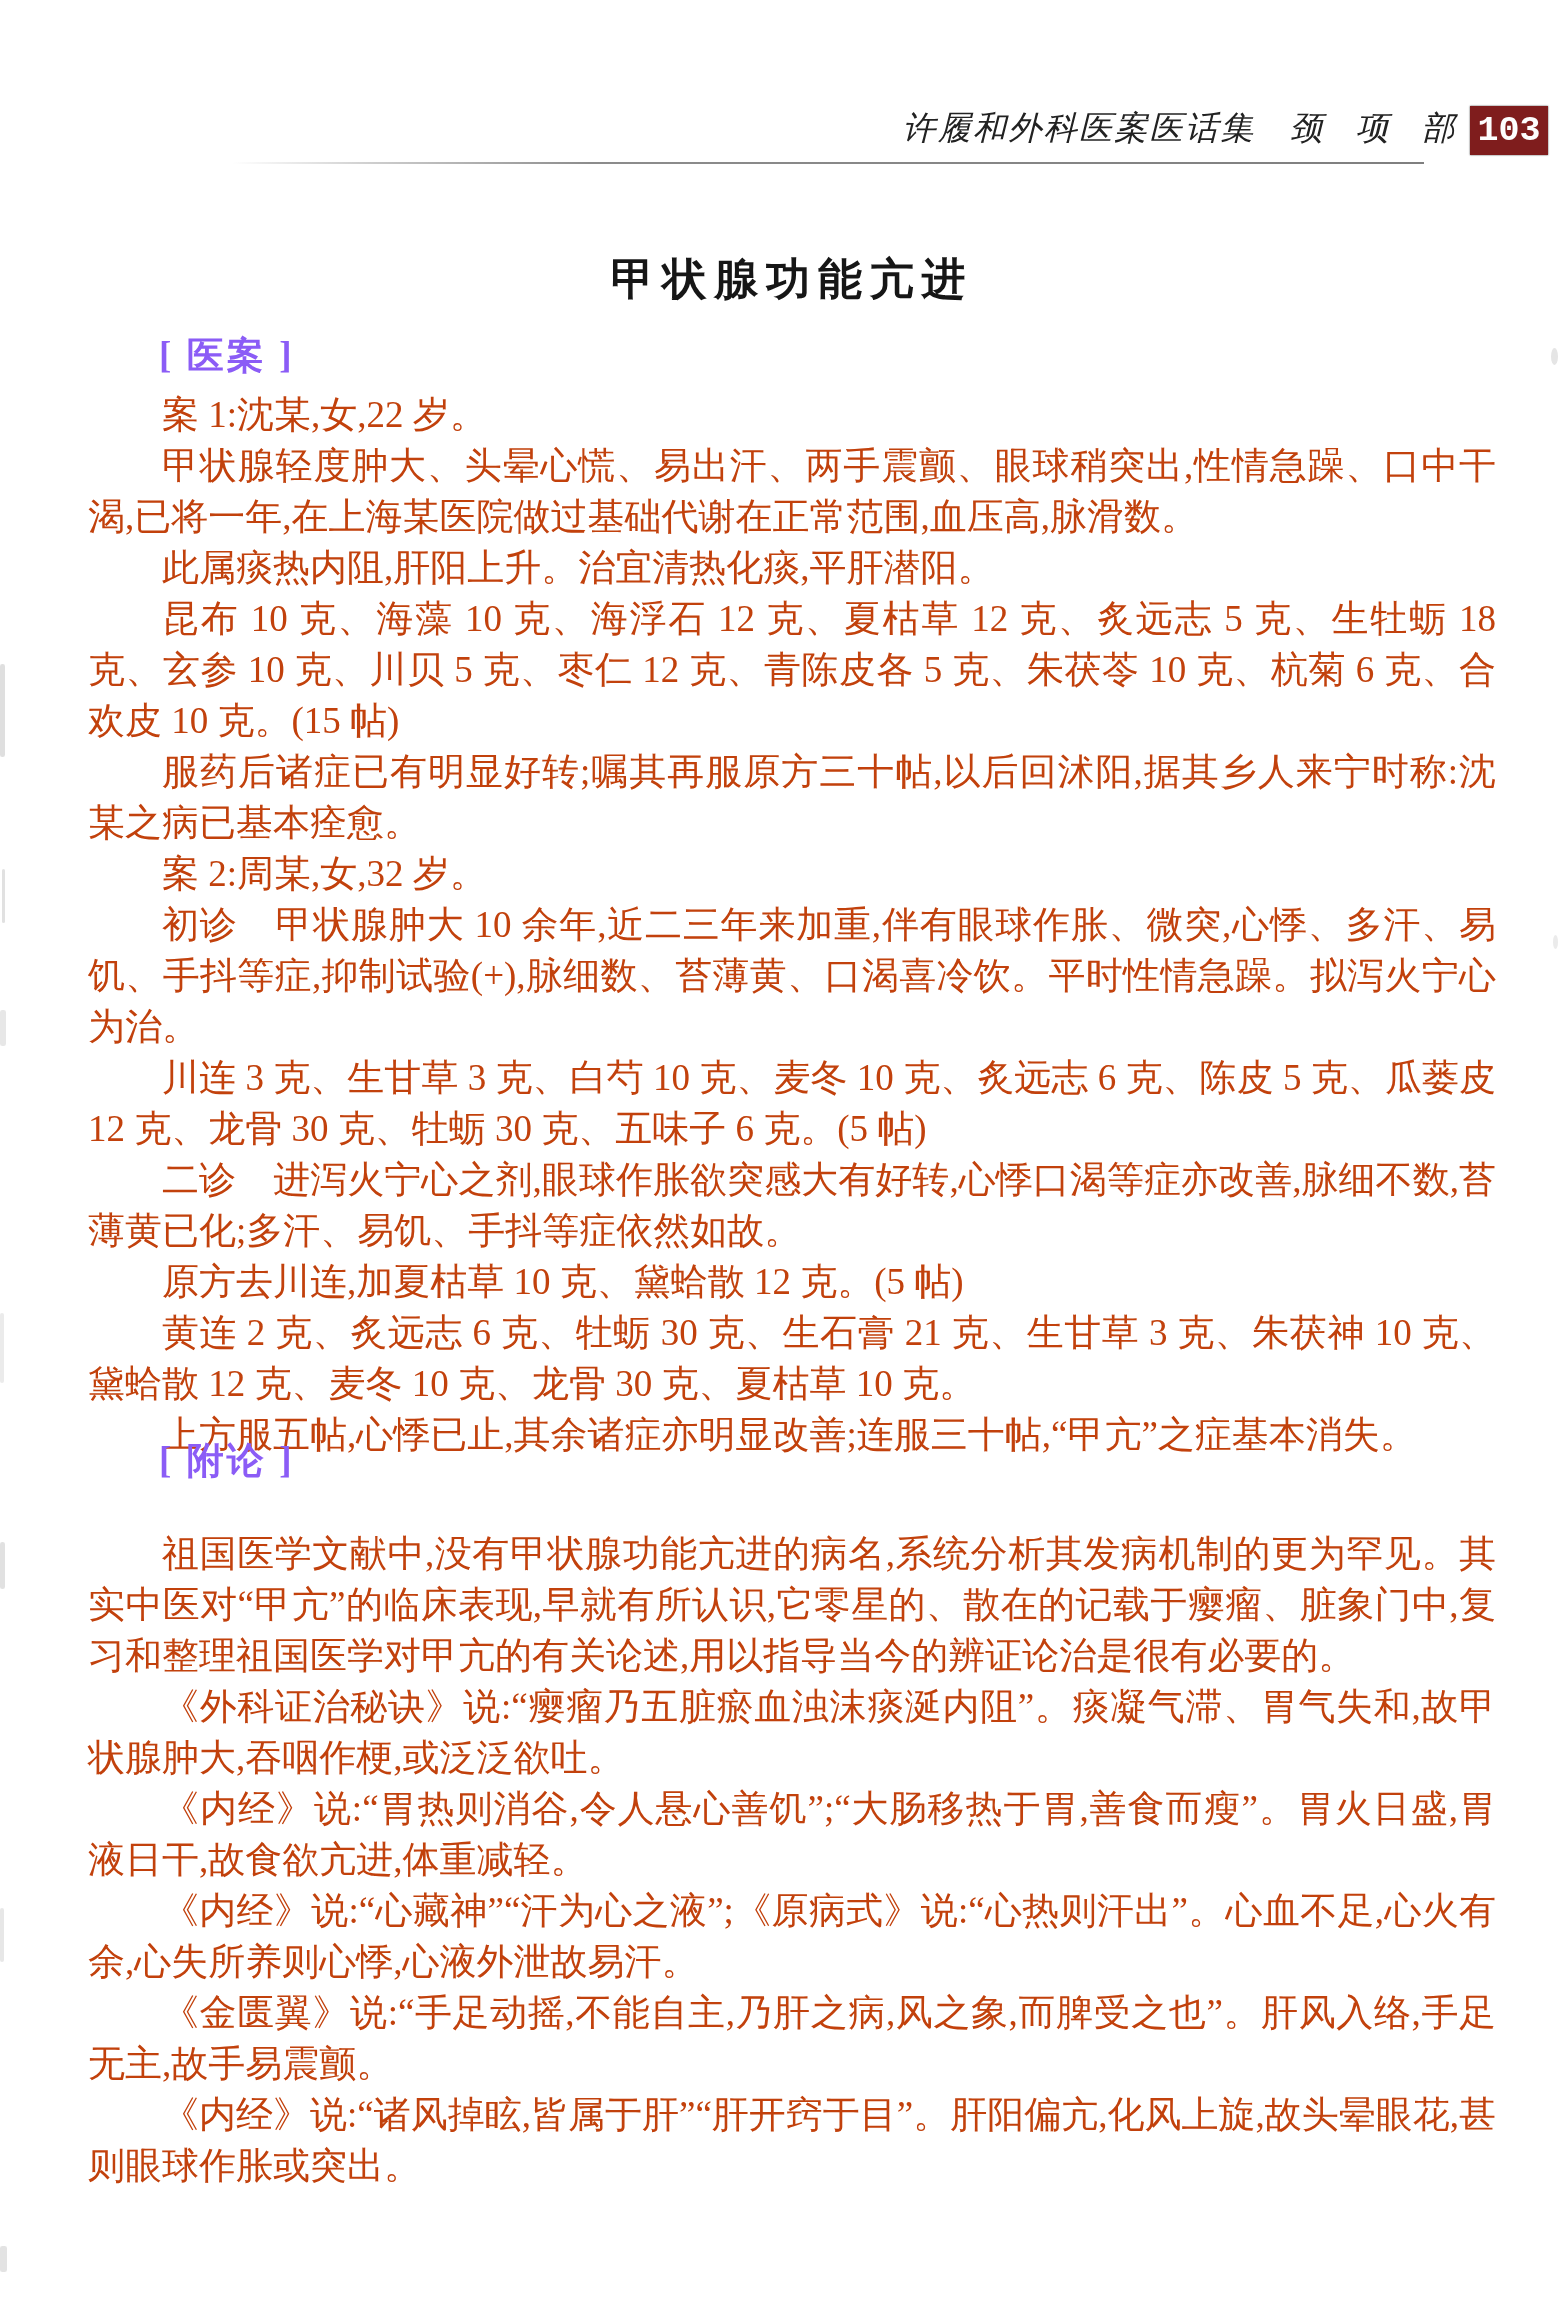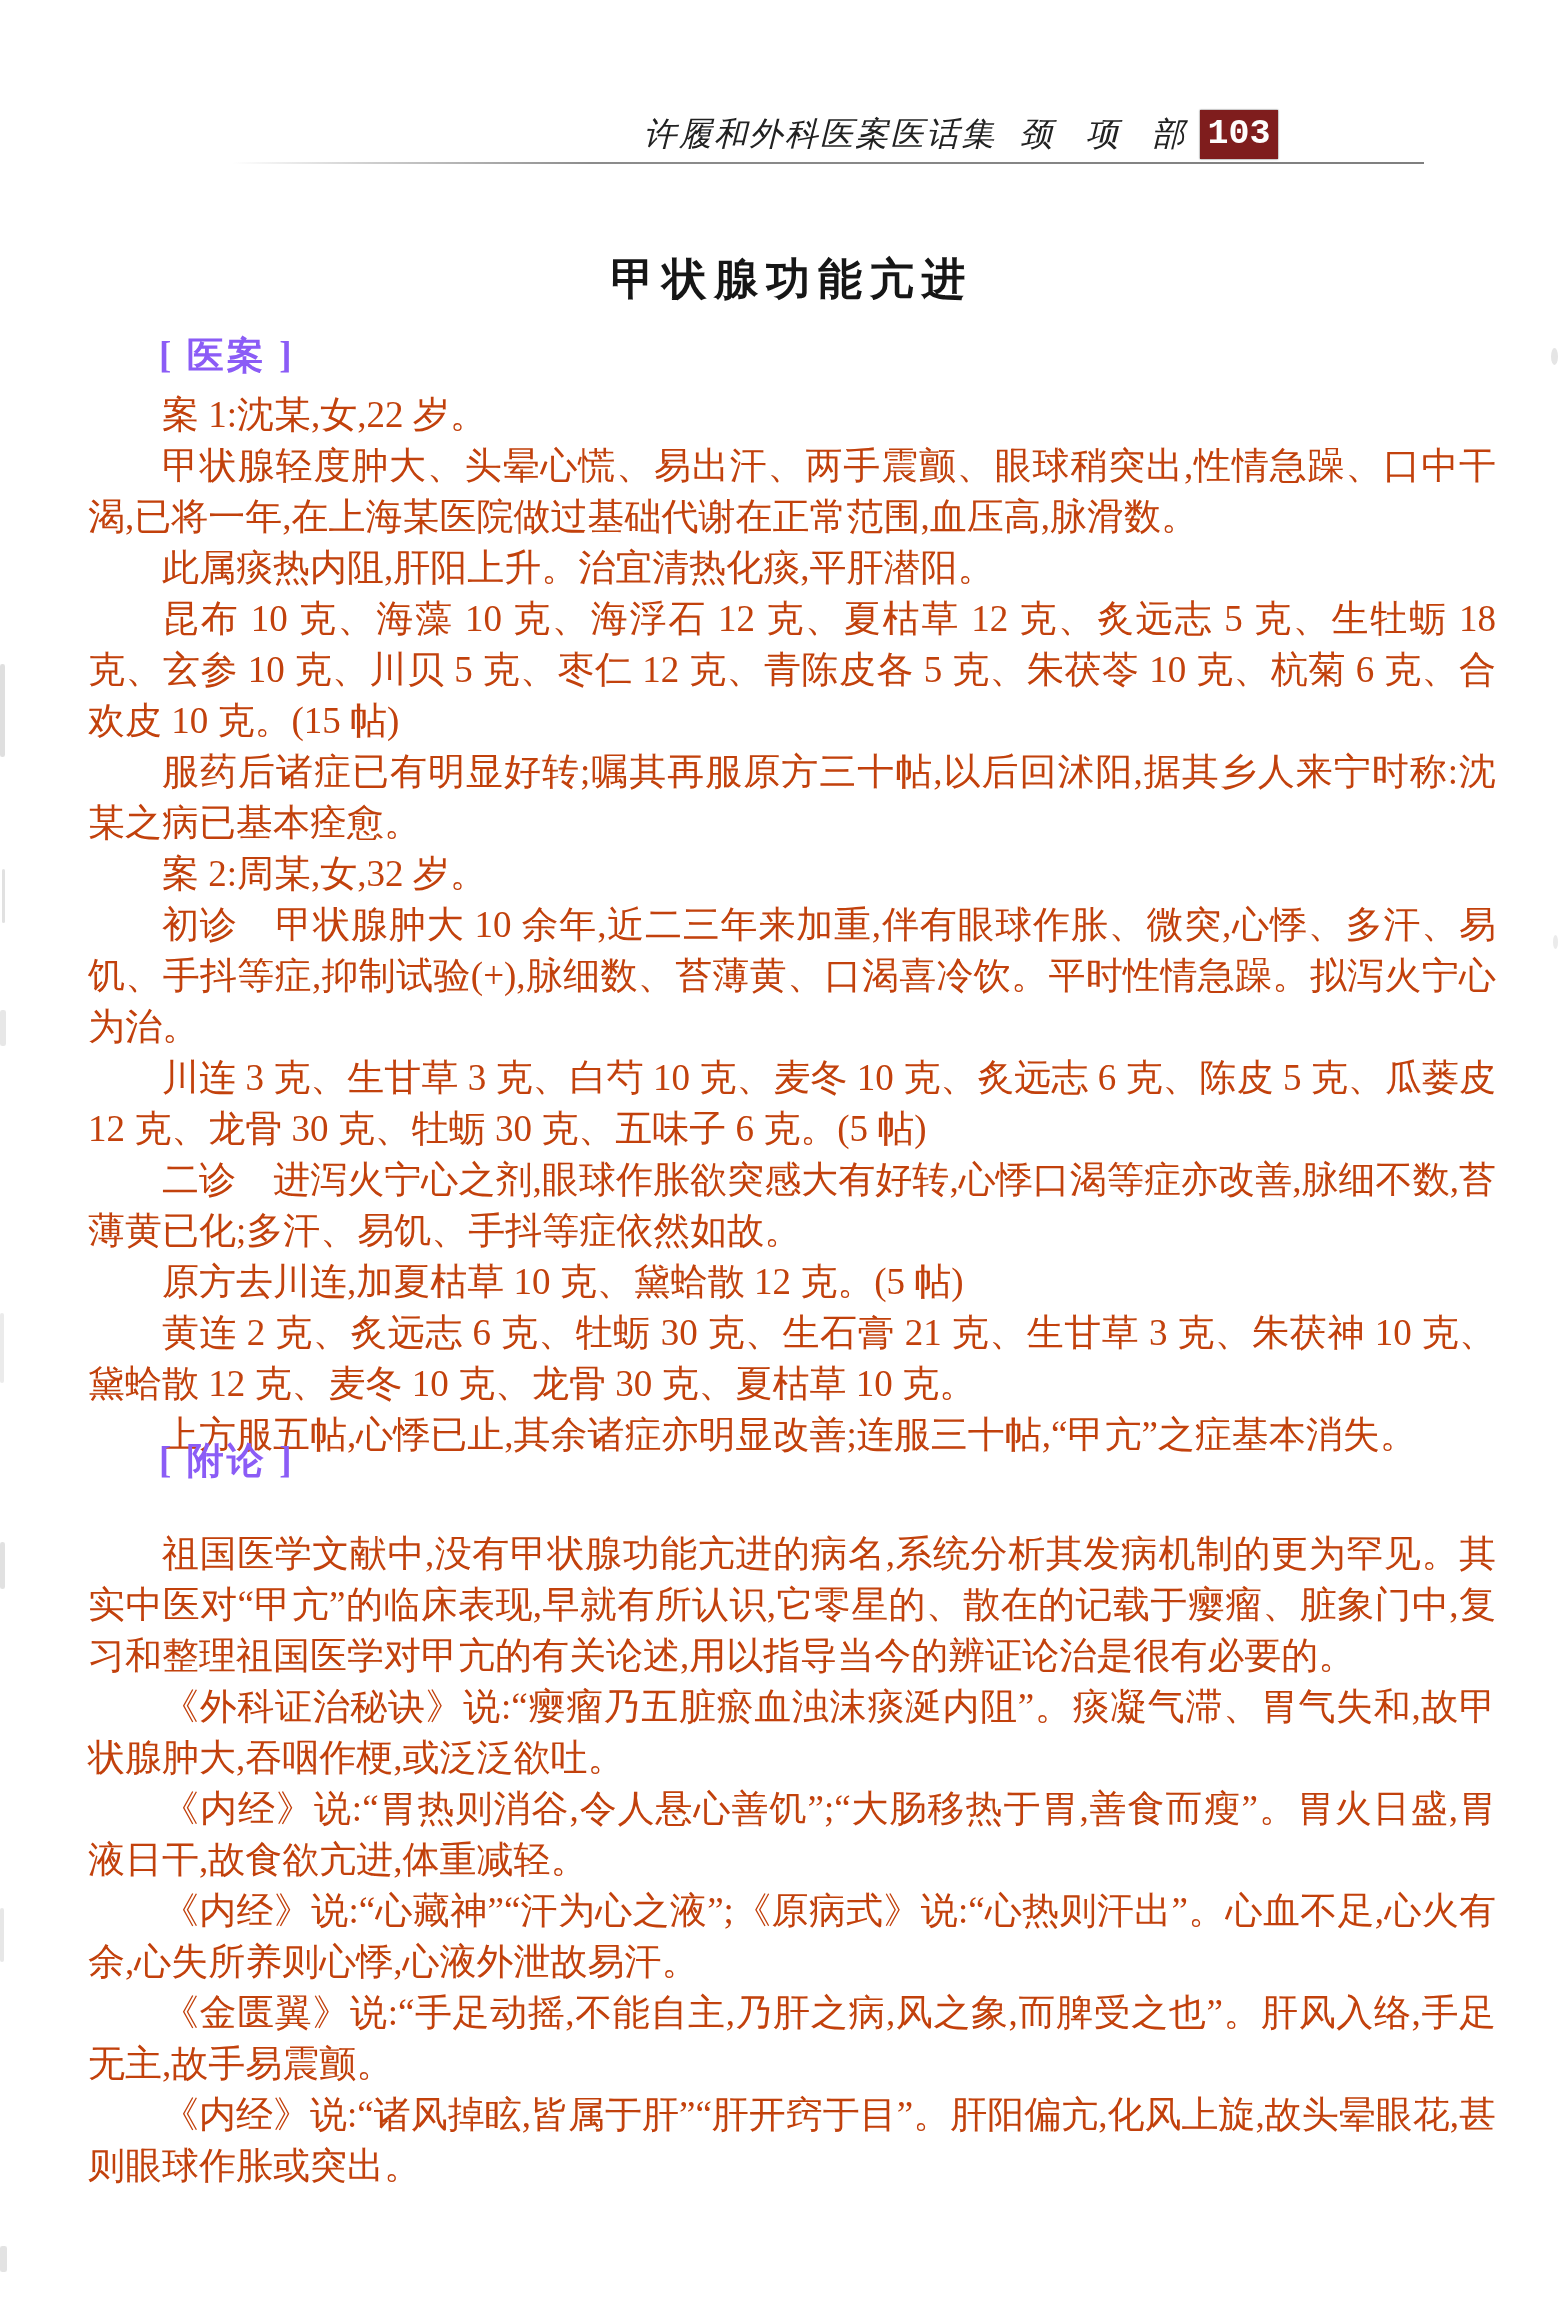--- a/index.html
+++ b/index.html
@@ -12,35 +12,35 @@
     overflow: hidden;
     font-family: "Liberation Serif", "DejaVu Serif", serif;
     color: #1a1a1a;
   }
 
   
   .running-head {
     position: absolute;
     top: 106px;
     left: 0;
-    width: 1278px;
+    width: 1548px;
     height: 56px;
     display: flex;
     justify-content: flex-end;
-    align-items: center;
+    align-items: flex-start;
     white-space: nowrap;
   }
   .book-title {
     font-style: italic;
     font-size: 33px;
     letter-spacing: 2.3px;
     color: #222;
   }
   .chapter {
-    margin-left: 23px;
+    margin-left: 34px;
     font-style: italic;
     font-size: 33px;
     color: #222;
   }
   .page-badge {
     margin-left: 15.5px;
     width: 78px;
     height: 49px;
     background: #7f1d1d;
     color: #fdfdfd;

